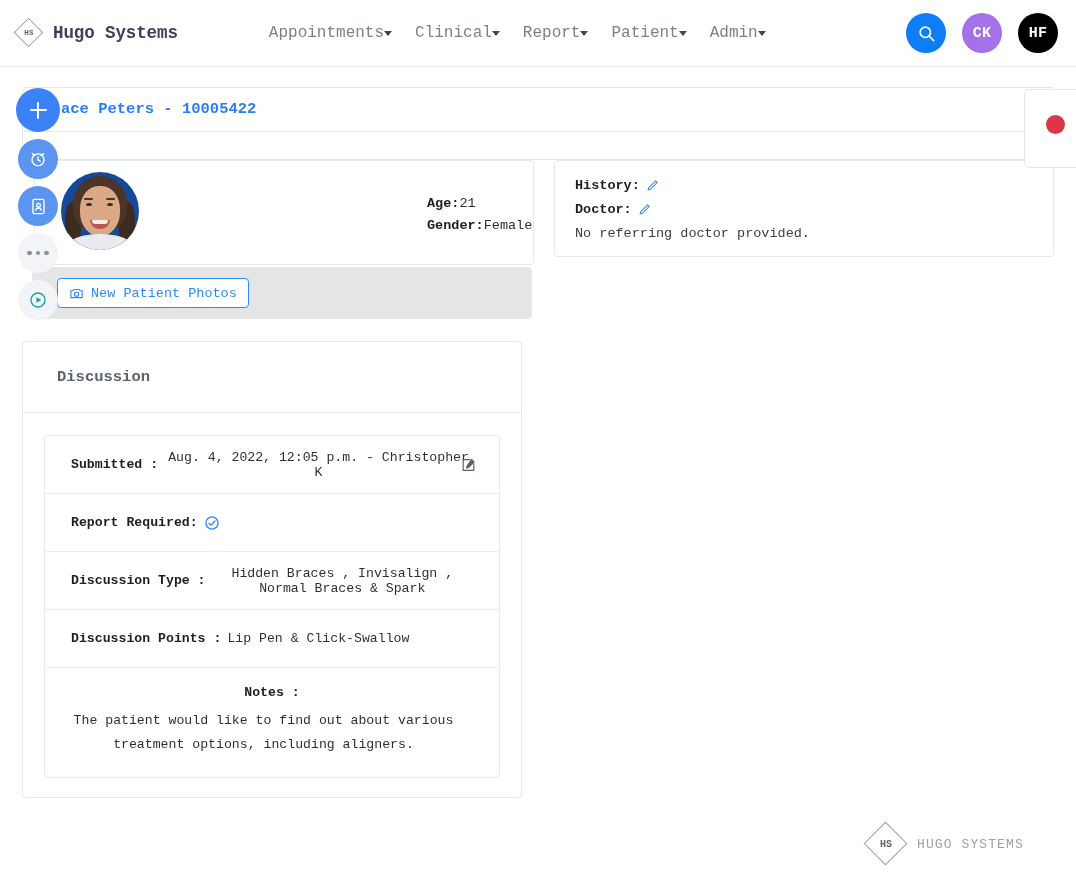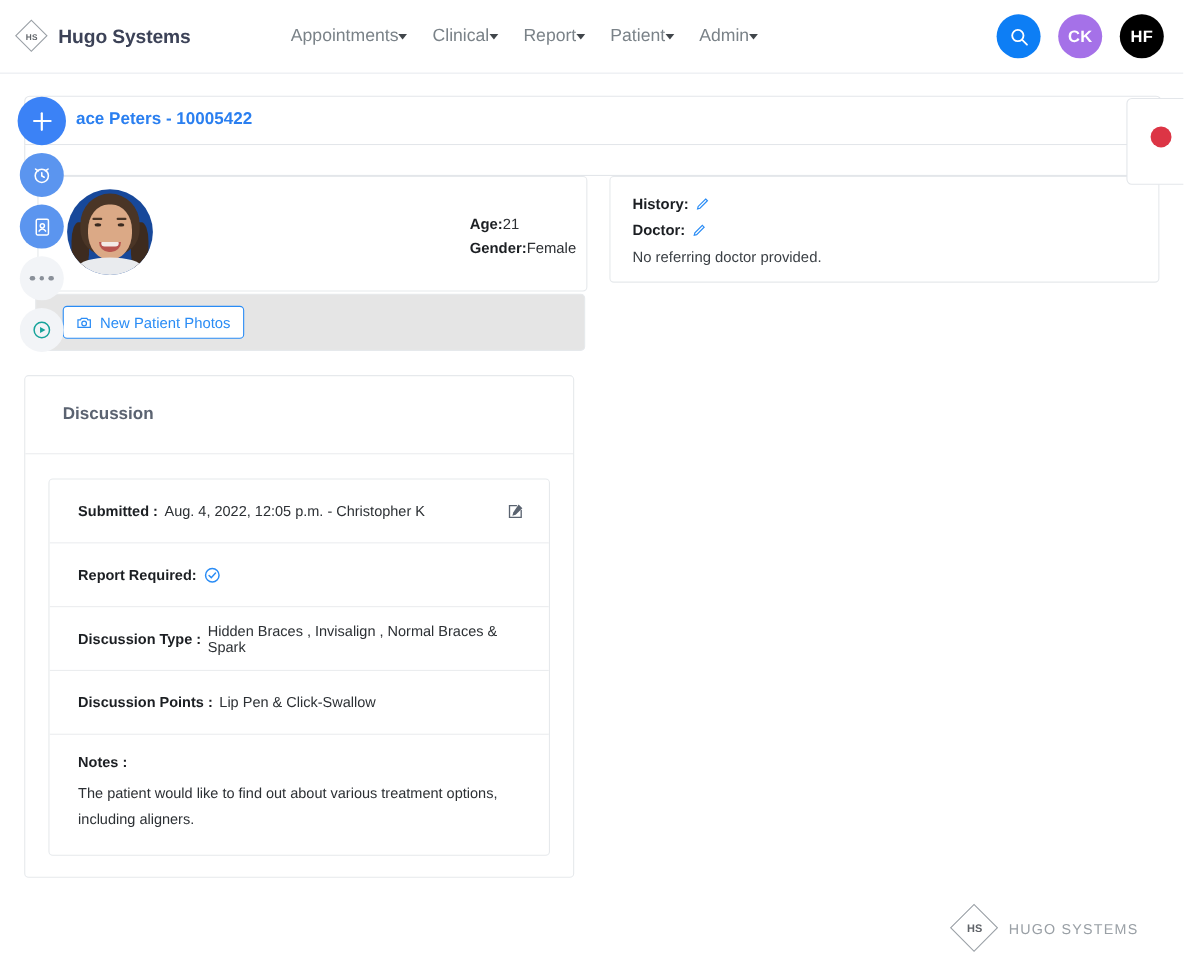--- a/index.html
+++ b/index.html
@@ -8,20 +8,21 @@
     width: 1076px; height: 874px;
     background: #ffffff;
     font-family: "Liberation Sans", sans-serif;
     -webkit-font-smoothing: antialiased;
   }
   #page {
     position: relative;
     width: 1076px; height: 874px;
     overflow: hidden;
     background: #fff;
+    font-family: Liberation Mono, monospace;
   }
 
   
   .navbar {
     position: absolute; top: 0; left: 0;
     width: 1076px; height: 67px;
     background: #ffffff;
     border-bottom: 1px solid #e9ecef;
     display: flex; align-items: center;
   }
@@ -85,21 +86,20 @@
     position: absolute; left: 22px; top: 87px;
     width: 1034px; height: 45px;
     background: #fff;
     border: 1px solid #e3e6ea;
     border-radius: 5px 5px 0 0;
   }
   .title-text {
     position: absolute; left: 38px; top: 12px;
     font-size: 15.5px; font-weight: bold; color: #2a7ff0;
     white-space: nowrap;
-    padding-left: 8px;
   }
   .title-card-2 {
     position: absolute; left: 22px; top: 132px;
     width: 1034px; height: 28px;
     background: #fff;
     border: 1px solid #e3e6ea;
     border-top: none;
   }
 
   
@@ -233,20 +233,21 @@
   .disc-header {
     height: 71px; border-bottom: 1px solid #ebedef;
     display: flex; align-items: center;
     padding-left: 34px;
     font-size: 15.5px; font-weight: bold; color: #5b6371;
   }
   .disc-inner {
     margin: 22px 21px 0 21px;
     border: 1px solid #e6e9ec; border-radius: 4px;
     overflow: hidden;
+    text-align: center;
   }
   .disc-row {
     border-bottom: 1px solid #ebedef;
     padding: 0 26px;
     display: flex; align-items: center;
     min-height: 58px;
     position: relative;
     font-size: 13.2px; color: #2c3034;
   }
   .disc-row:last-child { border-bottom: none; }

